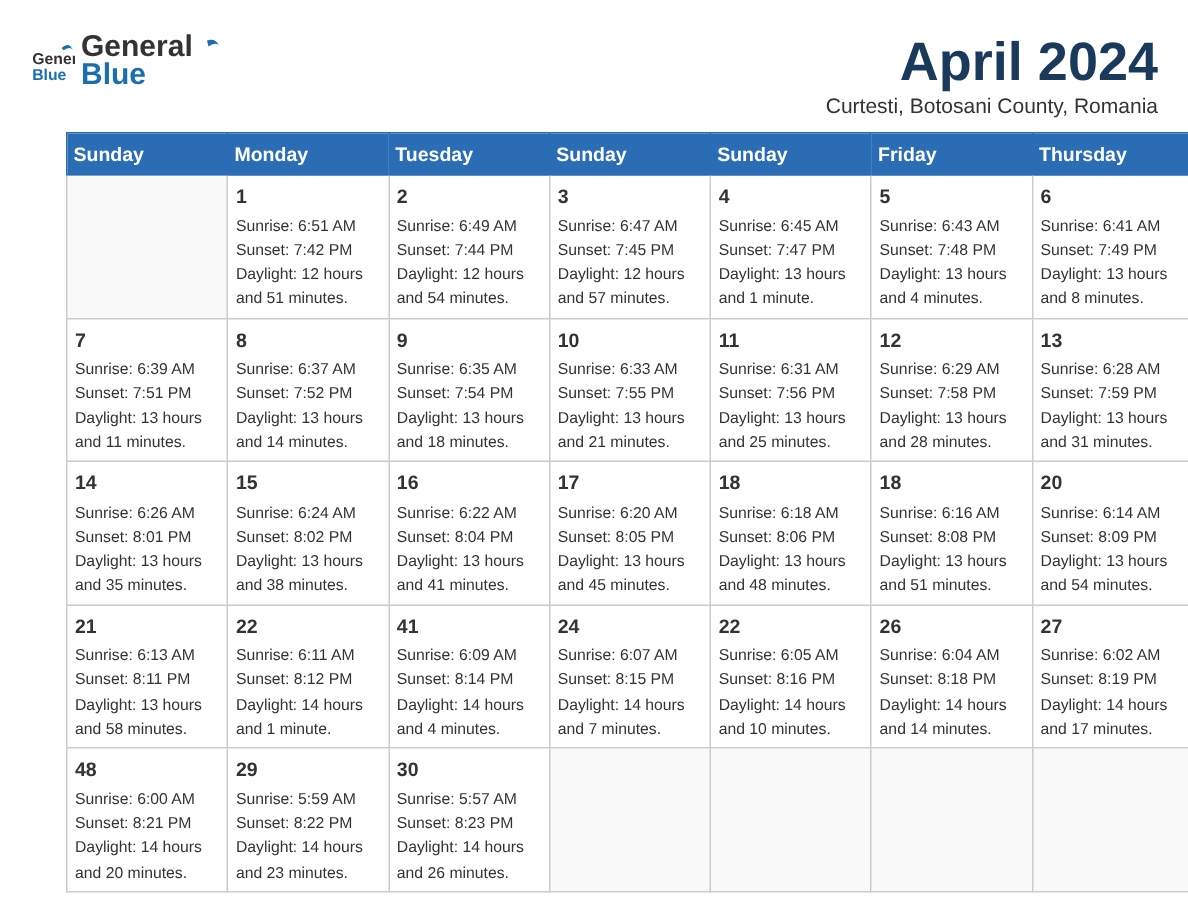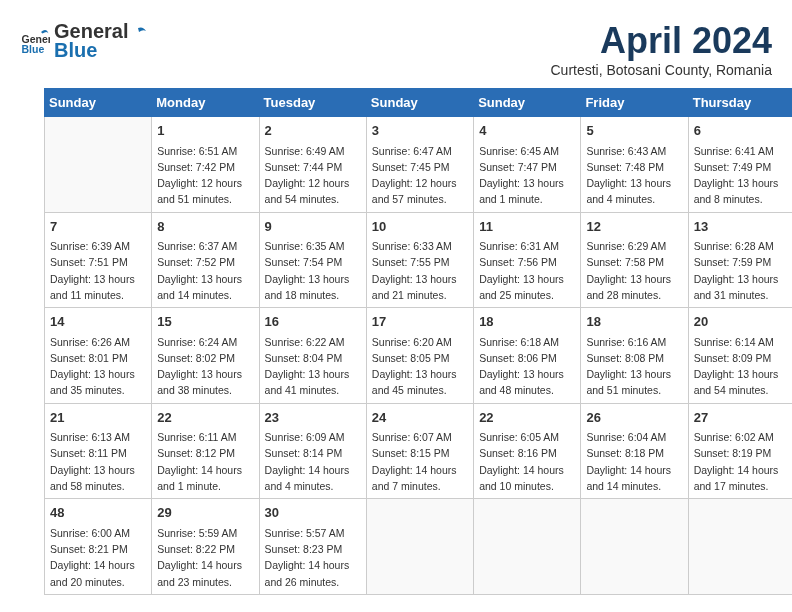--- a/index.html
+++ b/index.html
@@ -205,21 +205,21 @@
       <tr>
         <td>
           <span class="day-number">21</span>
           <div class="day-detail">Sunrise: 6:13 AM<br>Sunset: 8:11 PM<br>Daylight: 13 hours and 58 minutes.</div>
         </td>
         <td>
           <span class="day-number">22</span>
           <div class="day-detail">Sunrise: 6:11 AM<br>Sunset: 8:12 PM<br>Daylight: 14 hours and 1 minute.</div>
         </td>
         <td>
-          <span class="day-number">23</span>
+          <span class="day-number">41</span>
           <div class="day-detail">Sunrise: 6:09 AM<br>Sunset: 8:14 PM<br>Daylight: 14 hours and 4 minutes.</div>
         </td>
         <td>
           <span class="day-number">24</span>
           <div class="day-detail">Sunrise: 6:07 AM<br>Sunset: 8:15 PM<br>Daylight: 14 hours and 7 minutes.</div>
         </td>
         <td>
           <span class="day-number">22</span>
           <div class="day-detail">Sunrise: 6:05 AM<br>Sunset: 8:16 PM<br>Daylight: 14 hours and 10 minutes.</div>
         </td>

